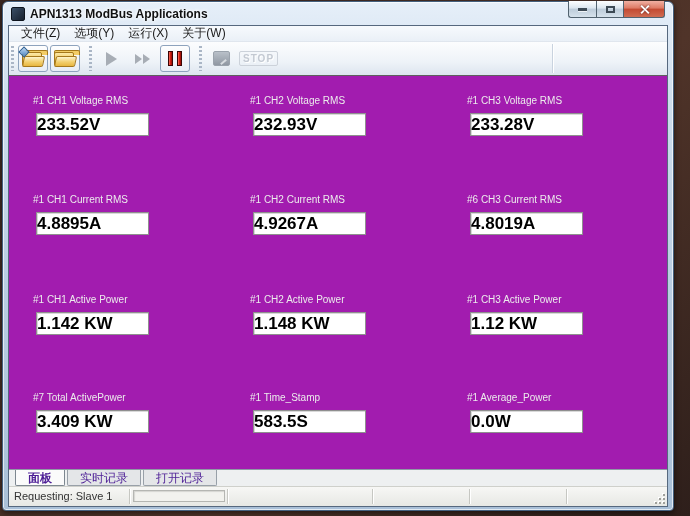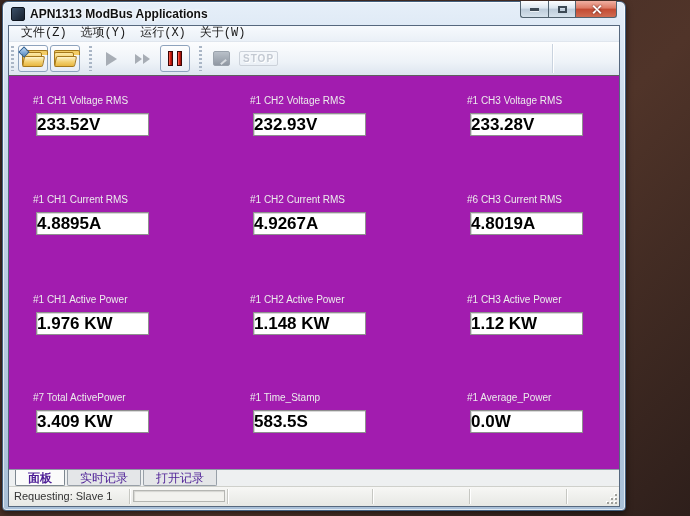--- a/index.html
+++ b/index.html
@@ -3,21 +3,21 @@
 <meta charset="utf-8">
 <style>
   html,body{margin:0;padding:0;}
   body{
     width:690px;height:516px;overflow:hidden;position:relative;
     background:linear-gradient(135deg,#3a2722 0%,#503429 60%,#2e1f1b 100%);
     font-family:"Liberation Sans",sans-serif;
   }
   
   .window{
-    position:absolute;left:2px;top:1px;width:624px;height:510px;
+    position:absolute;left:2px;top:1px;width:672px;height:510px;
     border:1px solid #44607e;border-radius:6px 6px 4px 4px;
     background:linear-gradient(180deg,#e6eff9 0%,#cddded 18%,#b9cde2 55%,#a9c0d8 100%);
     box-shadow:0 2px 6px rgba(0,0,0,.55), inset 0 0 0 1px rgba(255,255,255,.65);
     box-sizing:border-box;
   }
   
   .titlebar{height:23px;position:relative;display:flex;align-items:center;padding-left:8px;}
   .app-icon{width:14px;height:14px;border-radius:2px;margin-right:5px;
     background:linear-gradient(135deg,#3b4f66,#16202e);border:1px solid #0d141d;box-sizing:border-box;}
   .title-text{font-size:12px;font-weight:bold;color:#101010;text-shadow:0 0 4px #fff,0 0 4px #fff;white-space:nowrap;}
@@ -37,21 +37,21 @@
   .glyph-close:before{transform:rotate(45deg);}
   .glyph-close:after{transform:rotate(-45deg);}
   
   .inner{
     margin:0 5px;height:482px;border:1px solid #56687e;box-sizing:border-box;
     background:#f0f0f0;display:flex;flex-direction:column;overflow:hidden;
   }
   
   .menubar{height:16px;flex:0 0 16px;background:linear-gradient(180deg,#f7fafd,#eaf0f7);
     display:flex;align-items:center;padding-left:5px;border-bottom:1px solid #e0e6ee;box-sizing:border-box;}
-  .menu-item{font-size:12px;color:#1a1a1a;padding:0 7px;line-height:15px;white-space:nowrap;cursor:default;font-family:Liberation Mono, monospace;}
+  .menu-item{font-size:12px;color:#1a1a1a;padding:0 7px;line-height:15px;white-space:nowrap;cursor:default;}
   
   .toolbar{height:33px;flex:0 0 33px;background:linear-gradient(180deg,#fcfdfe 0%,#eef3f8 60%,#dde5ef 100%);
     display:flex;align-items:center;position:relative;}
   .tb-group{display:flex;align-items:center;height:100%;padding:0 6px 0 8px;position:relative;}
   .tb-group:before{content:"";position:absolute;left:2px;top:4px;bottom:4px;width:3px;
     background-image:repeating-linear-gradient(180deg,#aab6c6 0 2px,rgba(0,0,0,0) 2px 4px);}
   .tb-band-edge{position:absolute;left:543px;top:2px;bottom:2px;width:1px;background:#c9d3df;box-shadow:1px 0 0 #fff;}
   .tb-btn{width:30px;height:27px;margin:0 1px;display:flex;align-items:center;justify-content:center;
     border:1px solid #8ea3bd;border-radius:3px;background:linear-gradient(180deg,#fefefe,#e7edf5);box-sizing:border-box;}
   .tb-btn.flat{border-color:transparent;background:transparent;justify-content:center;}
@@ -202,21 +202,21 @@
         <div class="cell" style="left: 241px; top: 118px;">
           <div class="cell-label">#1 CH2 Current RMS</div>
           <div class="cell-value">4.9267A</div>
         </div>
         <div class="cell" style="left: 458px; top: 118px;">
           <div class="cell-label">#6 CH3 Current RMS</div>
           <div class="cell-value">4.8019A</div>
         </div>
         <div class="cell" style="left: 24px; top: 218px;">
           <div class="cell-label">#1 CH1 Active Power</div>
-          <div class="cell-value">1.976 KW</div>
+          <div class="cell-value">1.142 KW</div>
         </div>
         <div class="cell" style="left: 241px; top: 218px;">
           <div class="cell-label">#1 CH2 Active Power</div>
           <div class="cell-value">1.148 KW</div>
         </div>
         <div class="cell" style="left: 458px; top: 218px;">
           <div class="cell-label">#1 CH3 Active Power</div>
           <div class="cell-value">1.12 KW</div>
         </div>
         <div class="cell" style="left: 24px; top: 316px;">

